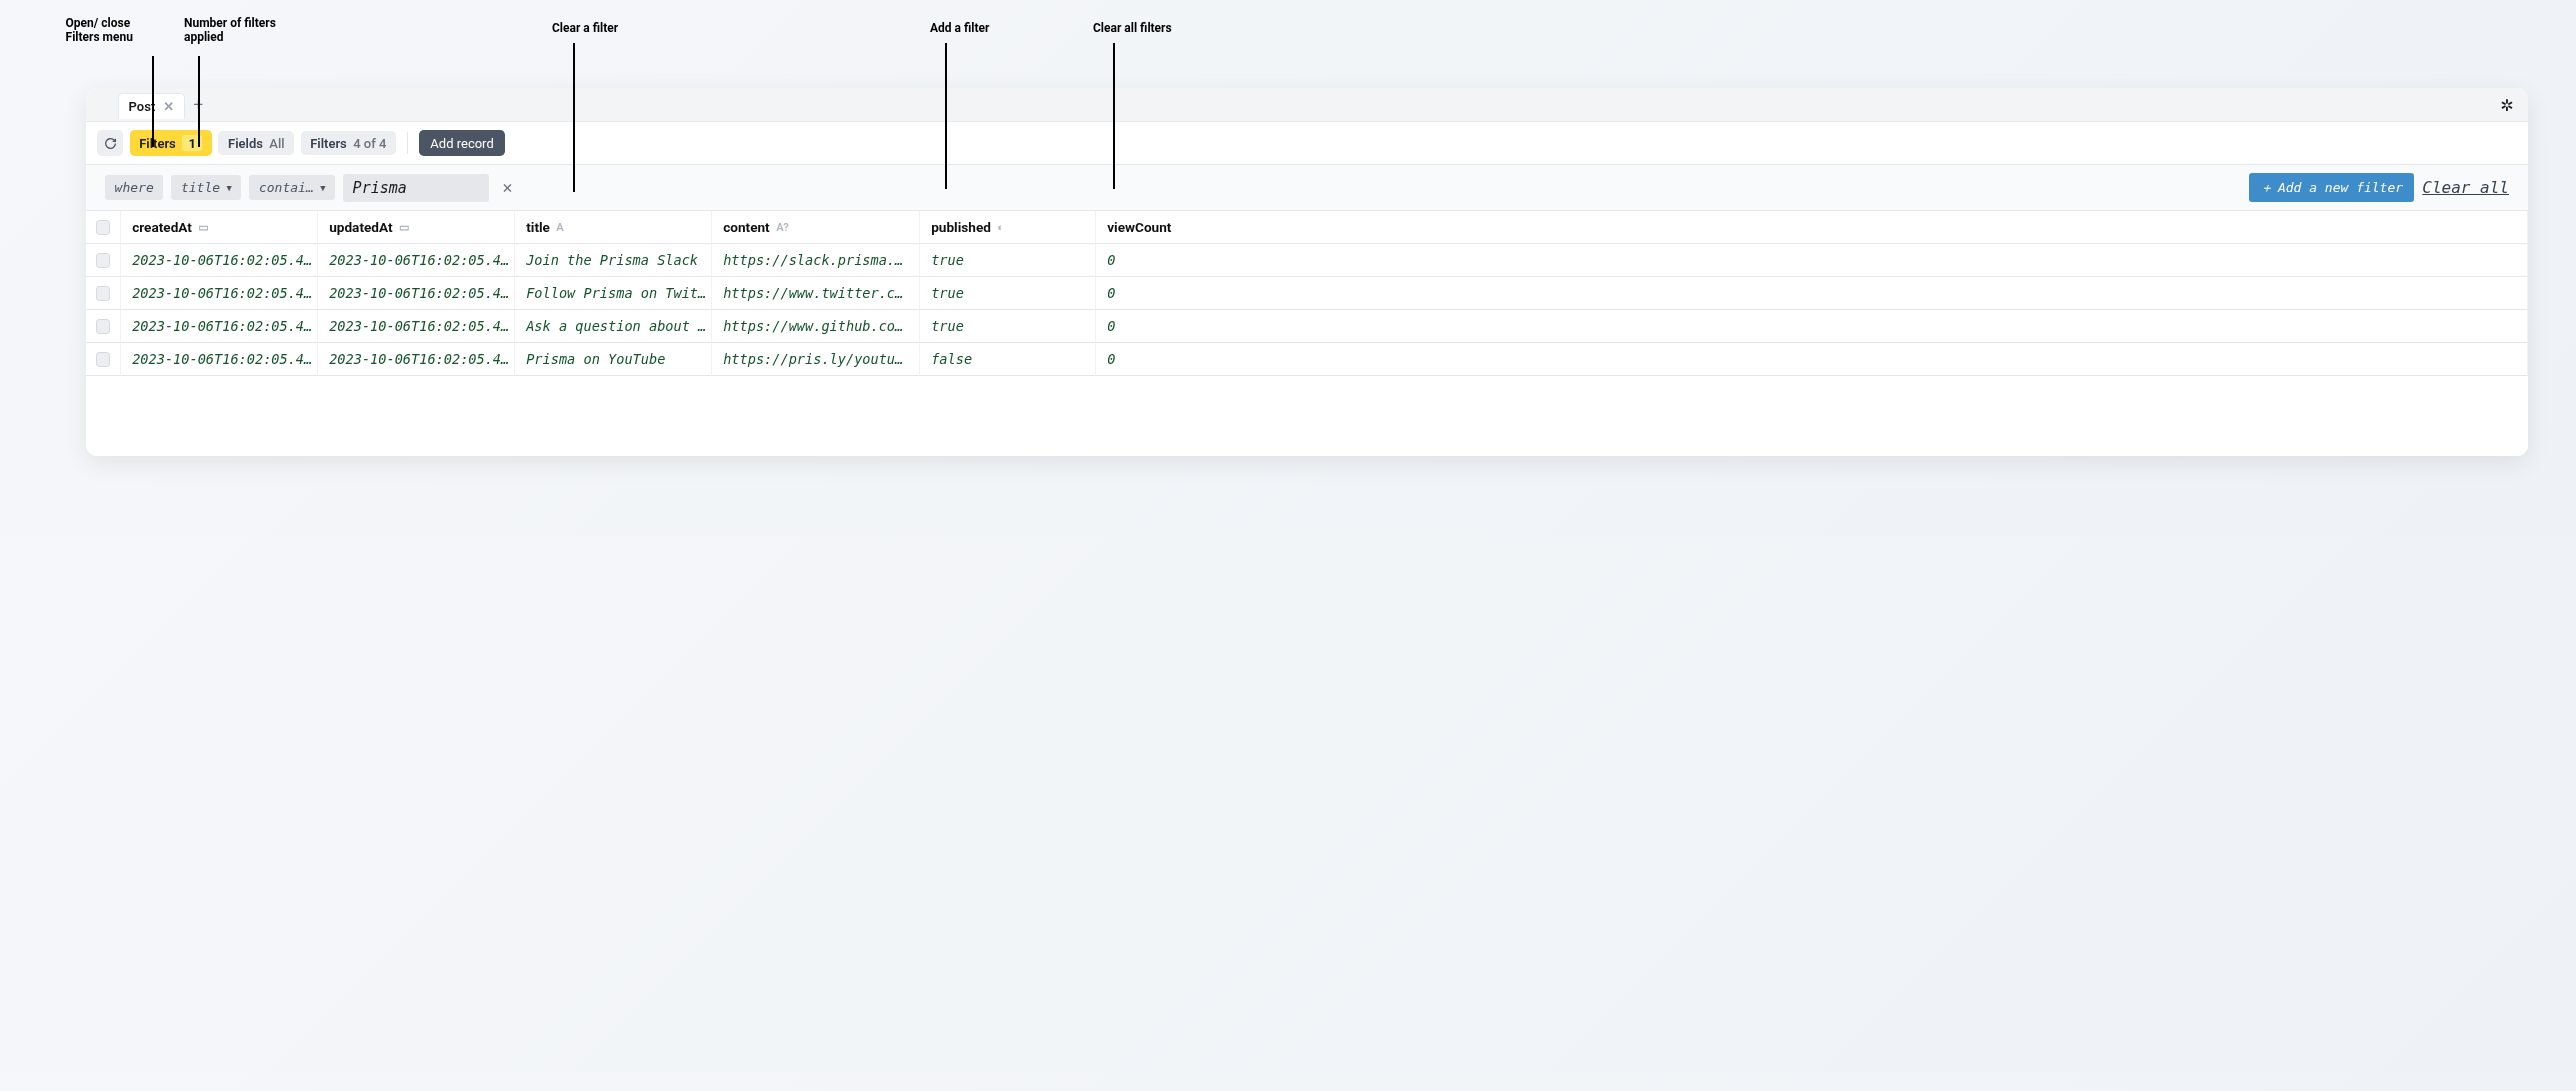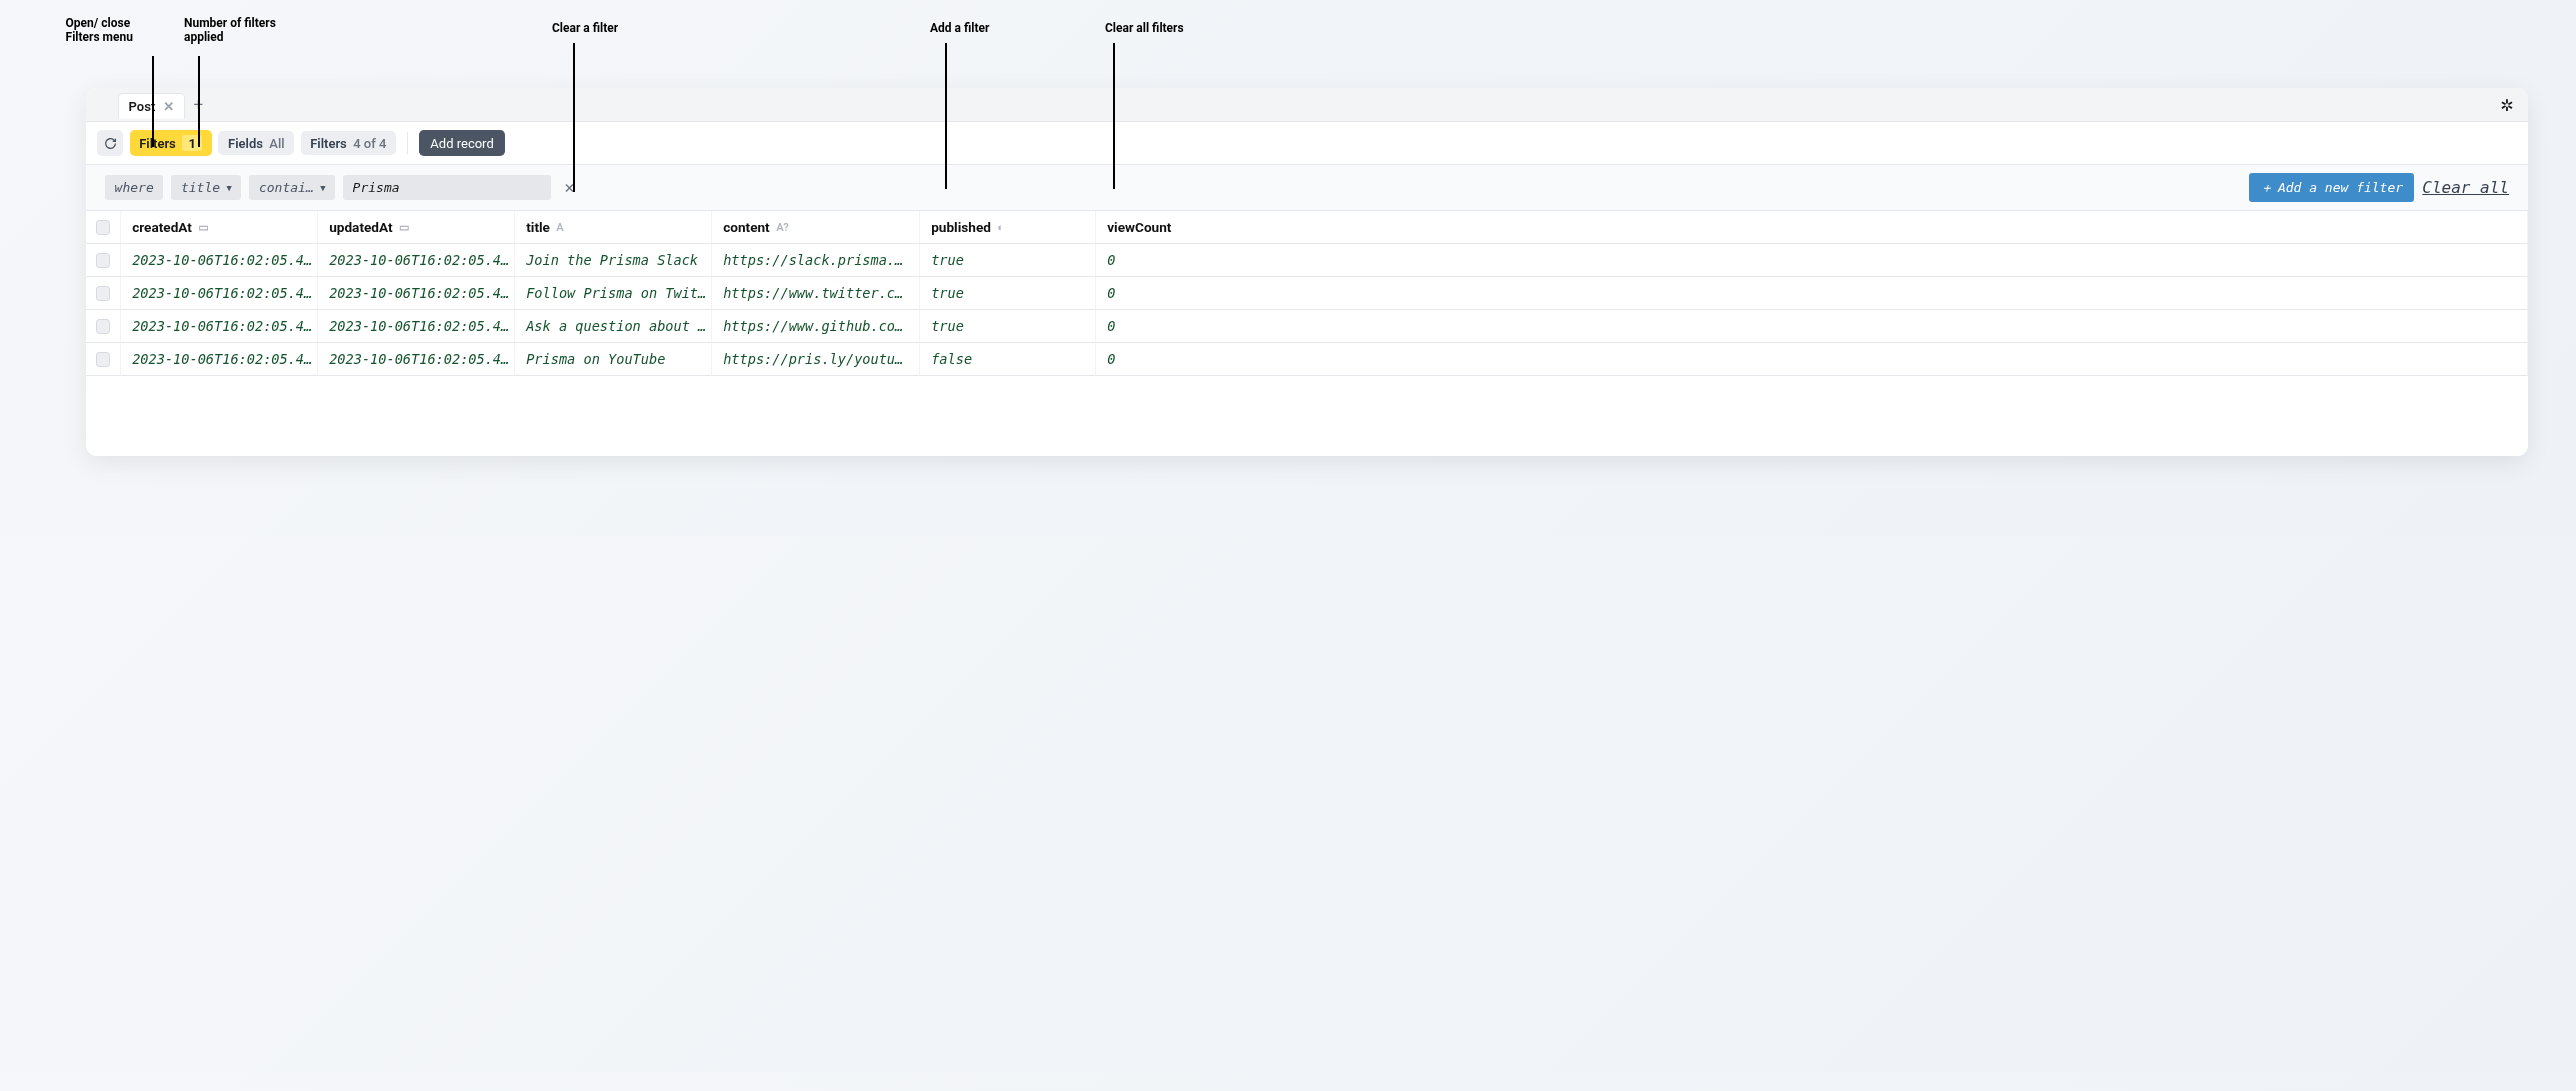--- a/index.html
+++ b/index.html
@@ -134,23 +134,23 @@
       align-items: center;
       gap: 6.4px;
     }
     .chip.sel { cursor: pointer; }
     .chev { font-size: 8.8px; color: #4b5563; }
     .filter-input {
       background: #e5e7eb;
       border: none;
       border-radius: 3.2px;
       padding: 4.8px 9.6px;
-      font-size: 13px;
+      font-size: 15px;
       color: #1a1a1a;
-      width: 208px;
+      width: 146px;
       outline: none;
     }
     .filter-clear {
       color: #6b7280; font-size: 13.6px; cursor: pointer; padding: 0 4.8px;
     }
     .spacer { flex: 1; }
     .add-filter-btn {
       background: #3f8ccb;
       color: #fff;
       border-radius: 3.2px;
@@ -214,21 +214,21 @@
     <div class="annot" style="left:136px; top:0;">
       <span style="white-space:pre;margin-top:26px;">Number of filters
 applied</span>
     </div>
     <div class="annot" style="left:504px; top:4.8px;">
       <span>Clear a filter</span>
     </div>
     <div class="annot" style="left:882px; top:4.8px;">
       <span>Add a filter</span>
     </div>
-    <div class="annot" style="left:1045px; top:4.8px;margin-left:12px;">
+    <div class="annot" style="left:1045px; top:4.8px;">
       <span>Clear all filters</span>
     </div>
   </div>
 
   <div class="vline" style="left:104px; top:40px; height:91px;"></div>
   <div class="vline" style="left:150px; top:40px; height:91px;"></div>
   <div class="vline" style="left:525px; top:27px; height:149px;"></div>
   <div class="vline" style="left:897px; top:27px; height:146px;"></div>
   <div class="vline" style="left:1065px; top:27px; height:146px;"></div>
 

